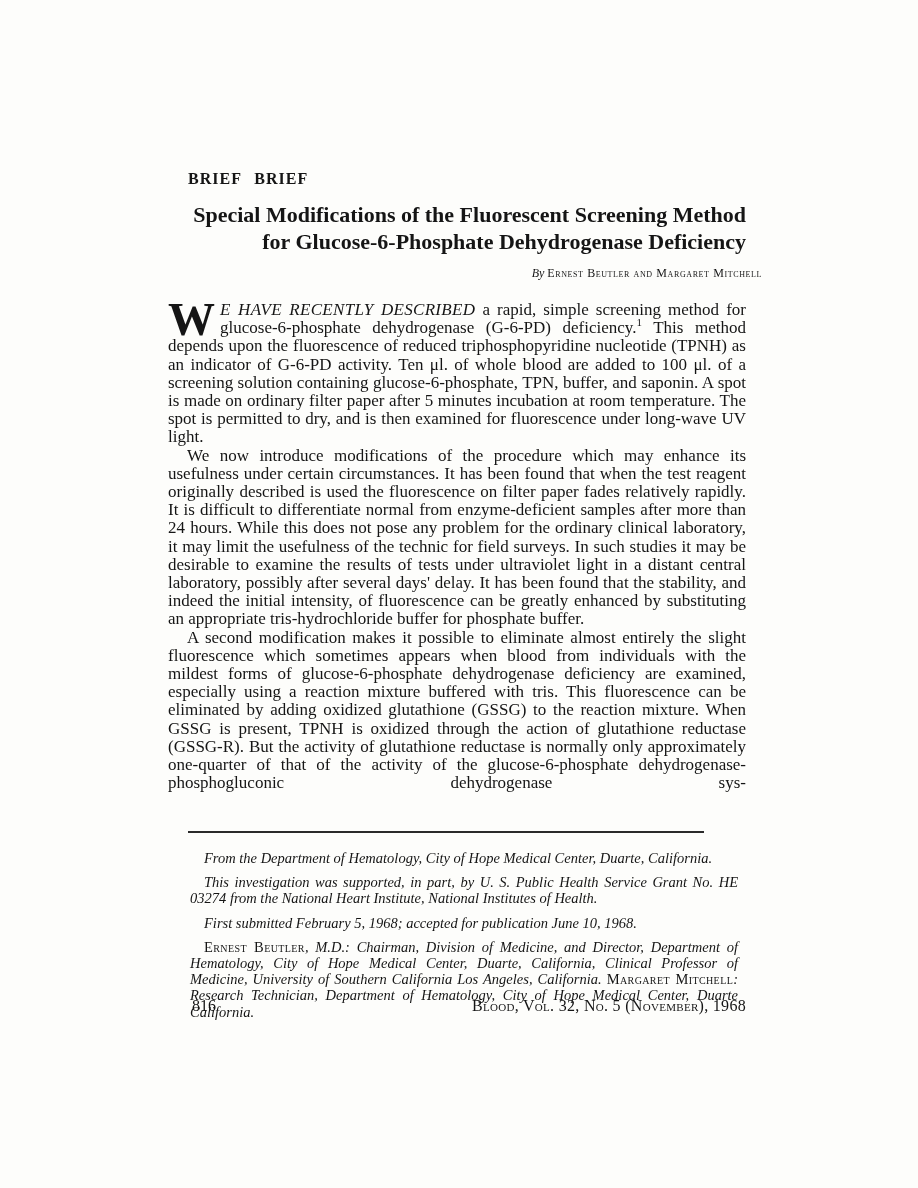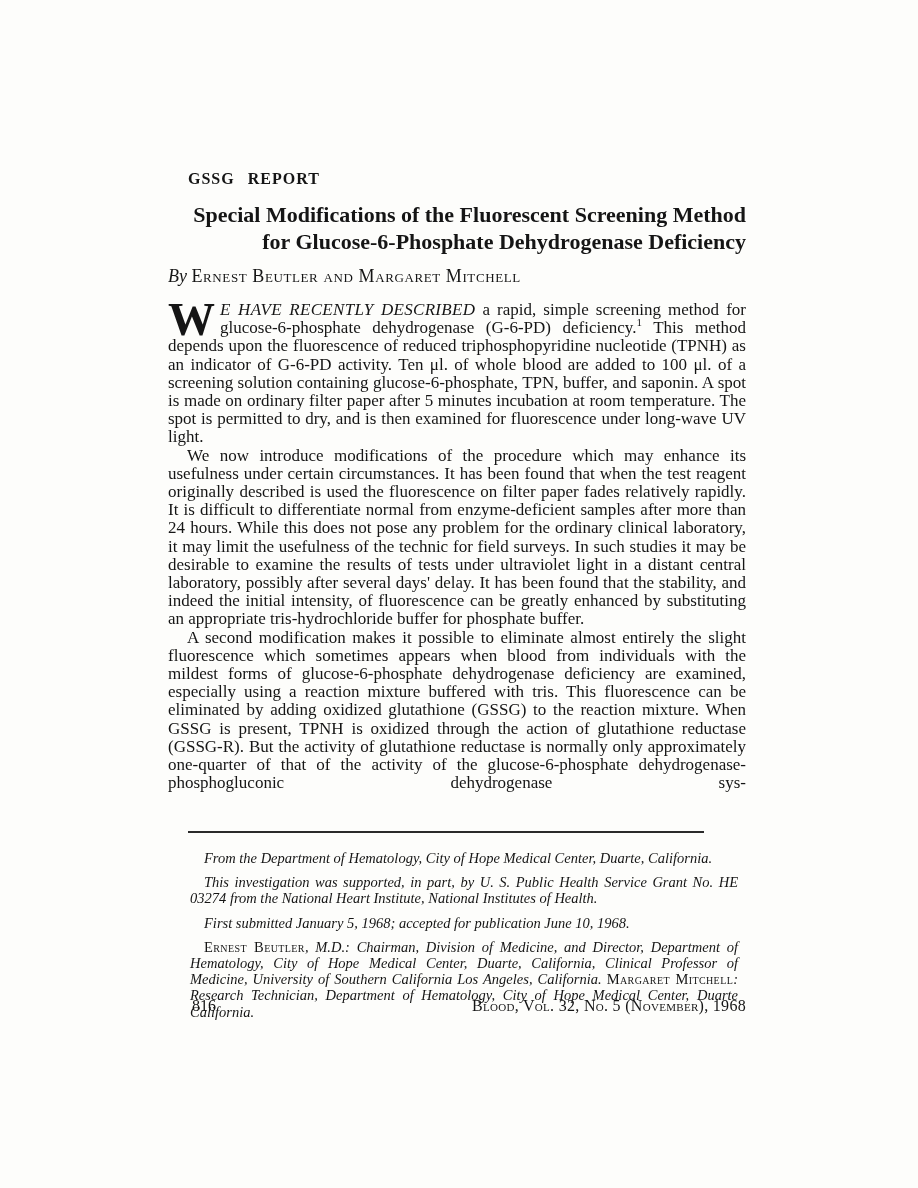--- a/index.html
+++ b/index.html
@@ -35,24 +35,24 @@
     left: 0;
     width: 100%;
     text-align: right;
     font-size: 22px;
     font-weight: bold;
     line-height: 27px;
   }
   .byline {
     position: absolute;
     top: 266px;
-    left: 0;
+    left: 16px;
     width: 100%;
-    text-align: left;
-    font-size: 18px;
+    text-align: right;
+    font-size: 12px;
   }
   .byline .by { font-style: italic; }
   .byline .authors { font-variant: small-caps; letter-spacing: 0.6px; }
   .body-text {
     position: absolute;
     top: 301px;
     left: 0;
     width: 578px;
     font-size: 17px;
     line-height: 18.2px;
@@ -106,21 +106,21 @@
   }
   .page-footer .page-number { margin-left: 24px; }
   .page-footer .journal-ref { font-variant: small-caps; letter-spacing: 0.3px; text-align: right; }
 </style>
 </head>
 <body>
 
 <div class="page">
   <div class="column">
 
-    <div class="section-label">GSSG REPORT</div>
+    <div class="section-label">BRIEF BRIEF</div>
 
     <div class="article-title">
       <div>Special Modifications of the Fluorescent Screening Method</div>
       <div>for Glucose-6-Phosphate Dehydrogenase Deficiency</div>
     </div>
 
     <div class="byline">
       <span class="by">By </span><span class="authors">Ernest Beutler and Margaret Mitchell</span>
     </div>
 
@@ -128,21 +128,21 @@
       <p><span class="dropcap">W</span><span class="lead-caps">E HAVE RECENTLY DESCRIBED</span><span> a rapid, simple screening method for glucose-6-phosphate dehydrogenase (G-6-PD) deficiency.</span><sup class="fnref">1</sup><span> This method depends upon the fluorescence of reduced triphosphopyridine nucleotide (TPNH) as an indicator of G-6-PD activity. Ten μl. of whole blood are added to 100 μl. of a screening solution containing glucose-6-phosphate, TPN, buffer, and saponin. A spot is made on ordinary filter paper after 5 minutes incubation at room temperature. The spot is permitted to dry, and is then examined for fluorescence under long-wave UV light.</span></p>
       <p class="indent">We now introduce modifications of the procedure which may enhance its usefulness under certain circumstances. It has been found that when the test reagent originally described is used the fluorescence on filter paper fades relatively rapidly. It is difficult to differentiate normal from enzyme-deficient samples after more than 24 hours. While this does not pose any problem for the ordinary clinical laboratory, it may limit the usefulness of the technic for field surveys. In such studies it may be desirable to examine the results of tests under ultraviolet light in a distant central laboratory, possibly after several days' delay. It has been found that the stability, and indeed the initial intensity, of fluorescence can be greatly enhanced by substituting an appropriate tris-hydrochloride buffer for phosphate buffer.</p>
       <p class="indent justify-last">A second modification makes it possible to eliminate almost entirely the slight fluorescence which sometimes appears when blood from individuals with the mildest forms of glucose-6-phosphate dehydrogenase deficiency are examined, especially using a reaction mixture buffered with tris. This fluorescence can be eliminated by adding oxidized glutathione (GSSG) to the reaction mixture. When GSSG is present, TPNH is oxidized through the action of glutathione reductase (GSSG-R). But the activity of glutathione reductase is normally only approximately one-quarter of that of the activity of the glucose-6-phosphate dehydrogenase-phosphogluconic dehydrogenase sys-</p>
     </div>
 
     <div class="footnote-rule"></div>
 
     <div class="footnotes">
       <p>From the Department of Hematology, City of Hope Medical Center, Duarte, California.</p>
       <p>This investigation was supported, in part, by U. S. Public Health Service Grant No. HE 03274 from the National Heart Institute, National Institutes of Health.</p>
-      <p>First submitted January 5, 1968; accepted for publication June 10, 1968.</p>
+      <p>First submitted February 5, 1968; accepted for publication June 10, 1968.</p>
       <p><span class="fn-name">Ernest Beutler</span><span>, M.D.: Chairman, Division of Medicine, and Director, Department of Hematology, City of Hope Medical Center, Duarte, California, Clinical Professor of Medicine, University of Southern California Los Angeles, California. </span><span class="fn-name">Margaret Mitchell</span><span>: Research Technician, Department of Hematology, City of Hope Medical Center, Duarte California.</span></p>
     </div>
 
     <div class="page-footer">
       <span class="page-number">816</span>
       <span class="journal-ref">Blood, Vol. 32, No. 5 (November), 1968</span>
     </div>
 
   </div>
 </div>

